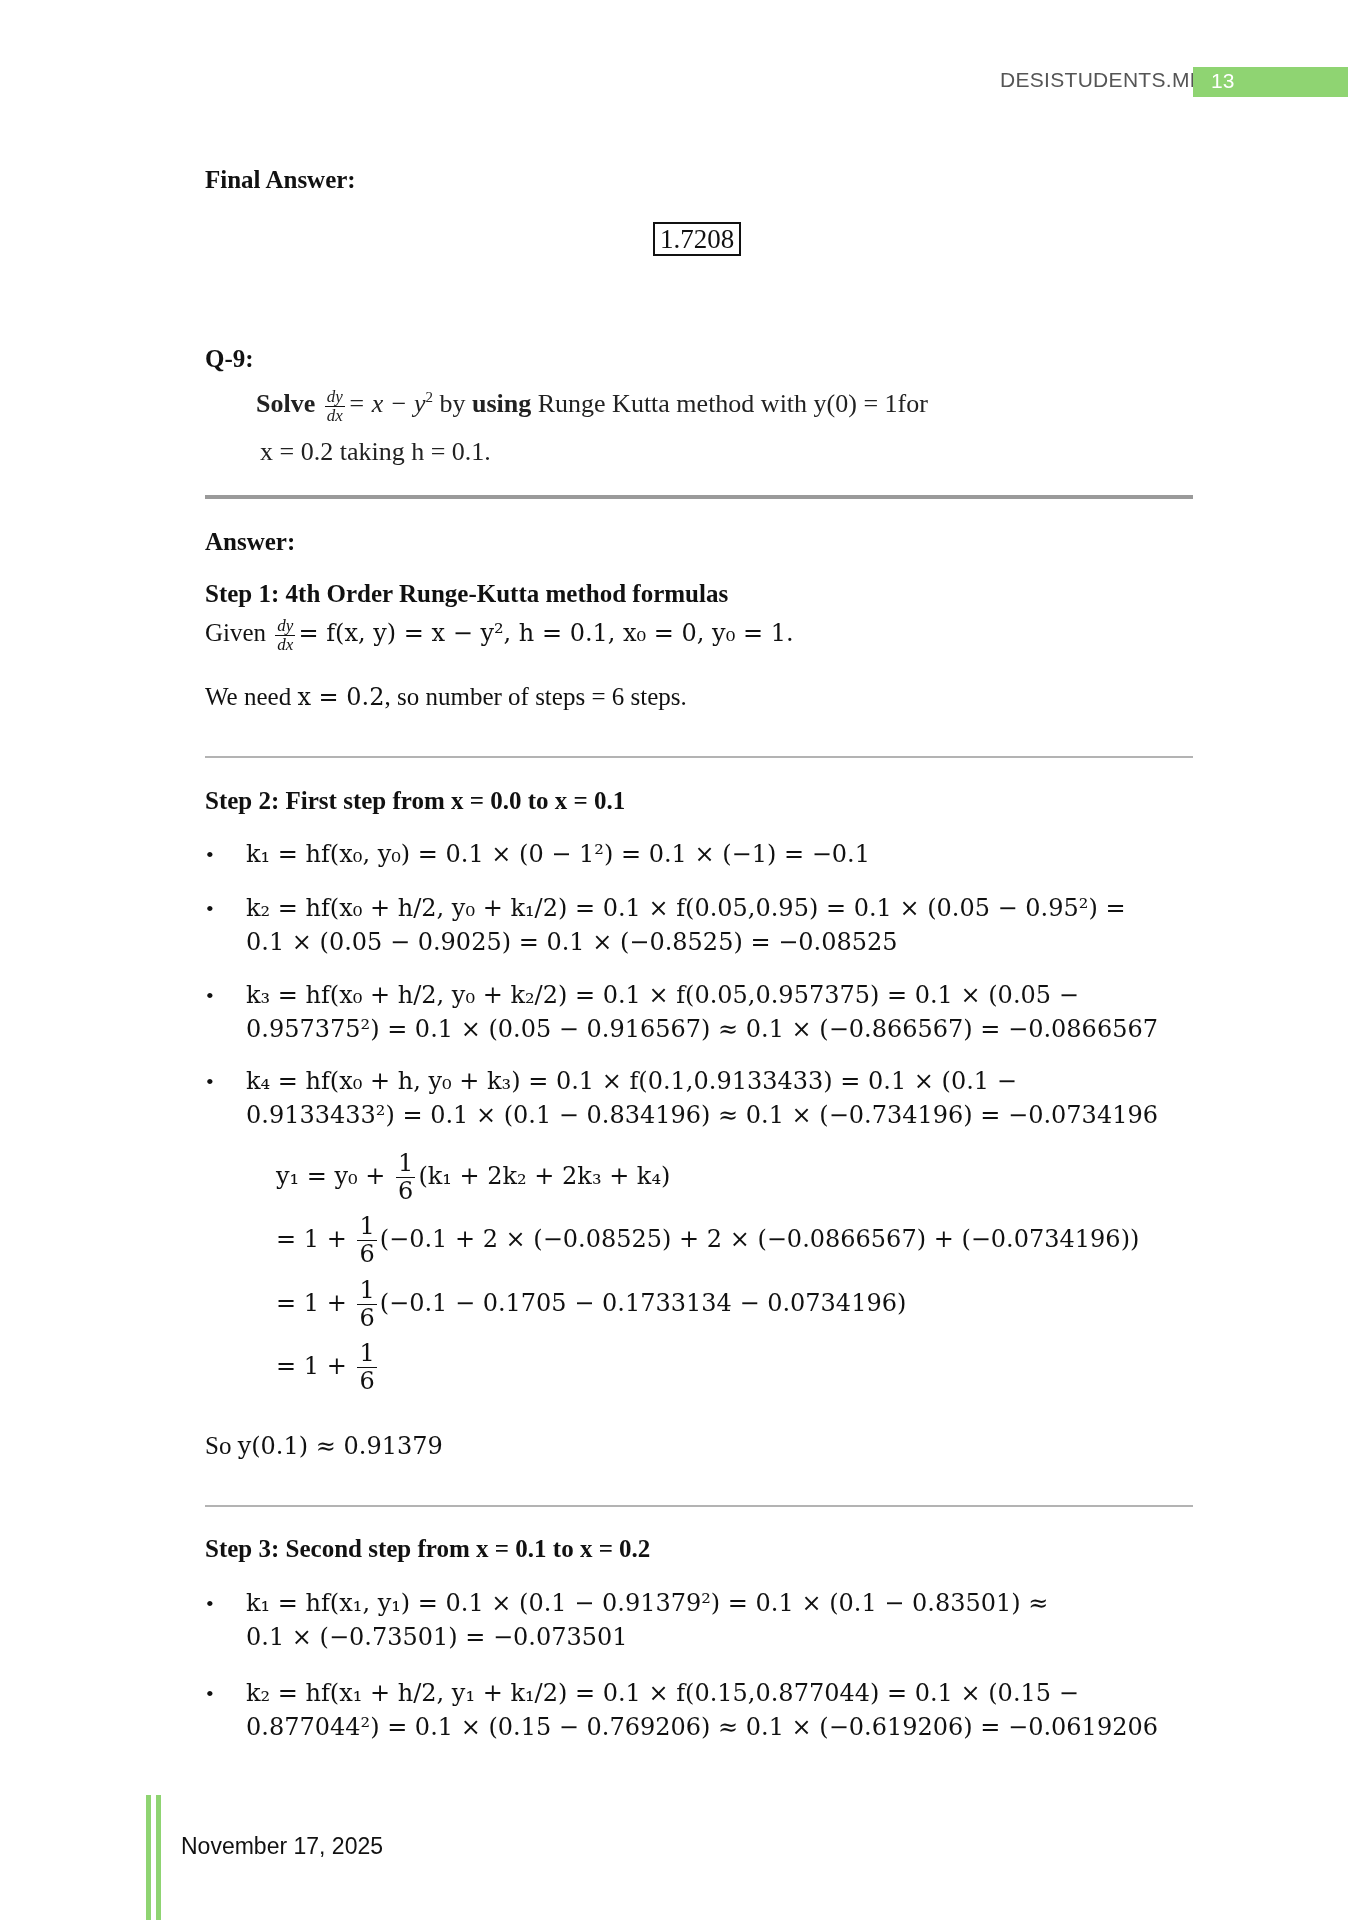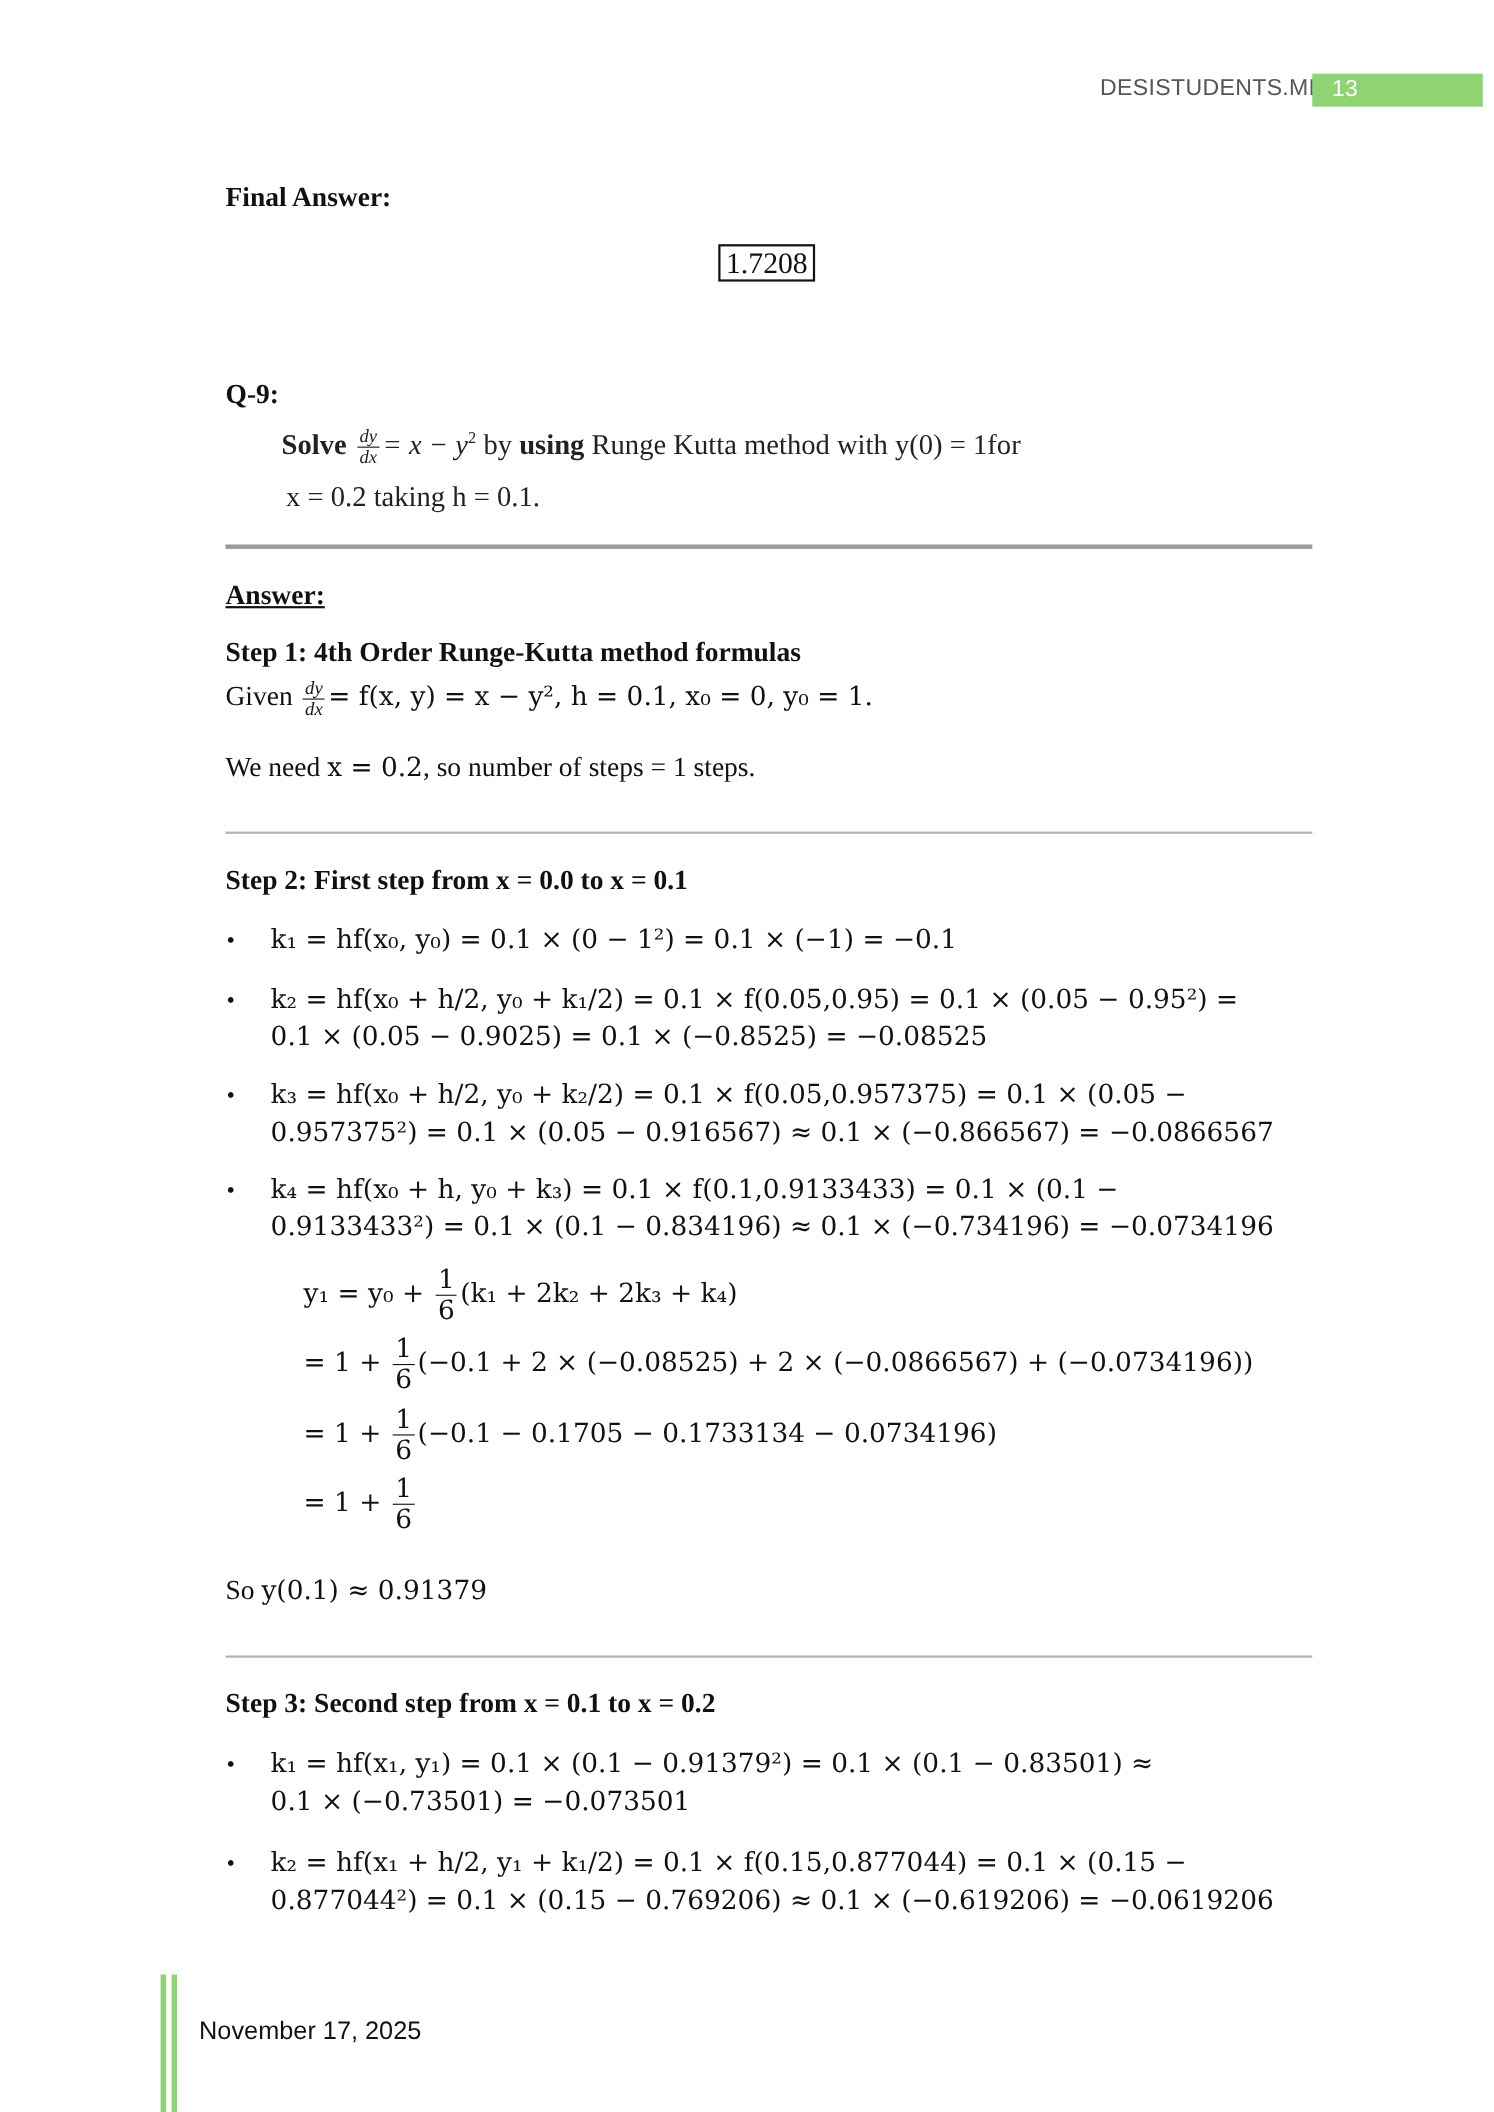--- a/index.html
+++ b/index.html
@@ -54,32 +54,32 @@
   <span class="bold">Solve</span>
   <span class="frac">
     <span class="num">dy</span>
     <span class="den">dx</span>
   </span><span class="mi">= x − y</span><sup>2</sup><span> by </span><span class="bold">using</span><span> Runge Kutta method with y(0) = 1for</span>
 </div>
 <div class="abs" style="left:260px; top:437px; font-size:26px; white-space:nowrap; color:#222;">x = 0.2 taking  h = 0.1.</div>
 
 <div class="abs rule-thick"></div>
 
-<div class="abs h-label" style="left:205px; top:528px;text-decoration:underline;">Answer:</div>
+<div class="abs h-label" style="left:205px; top:528px;">Answer:</div>
 
 <div class="abs h-label" style="left:205px; top:580px;">Step 1: 4th Order Runge-Kutta method formulas</div>
 <div class="abs txt" style="left:205px; top:617px; white-space:nowrap;">
   <span>Given</span>
   <span class="frac">
     <span class="num">dy</span>
     <span class="den">dx</span>
   </span><span class="math">= f(x, y) = x − y², h = 0.1, x₀ = 0, y₀ = 1.</span>
 </div>
 <div class="abs txt" style="left:205px; top:683px; white-space:nowrap;">
-  <span>We need </span><span class="math">x = 0.2</span><span>, so number of steps = 1 steps.</span>
+  <span>We need </span><span class="math">x = 0.2</span><span>, so number of steps = 6 steps.</span>
 </div>
 
 <div class="abs rule" style="top:756px;"></div>
 
 <div class="abs h-label" style="left:205px; top:787px;">Step 2: First step from x = 0.0 to x = 0.1</div>
 
 <div class="abs bul-dot" style="top:842px;">•</div>
 <div class="abs math" style="left:246px; top:840px;">k₁ = hf(x₀, y₀) = 0.1 × (0 − 1²) = 0.1 × (−1) = −0.1</div>
 
 <div class="abs bul-dot" style="top:896px;">•</div>

